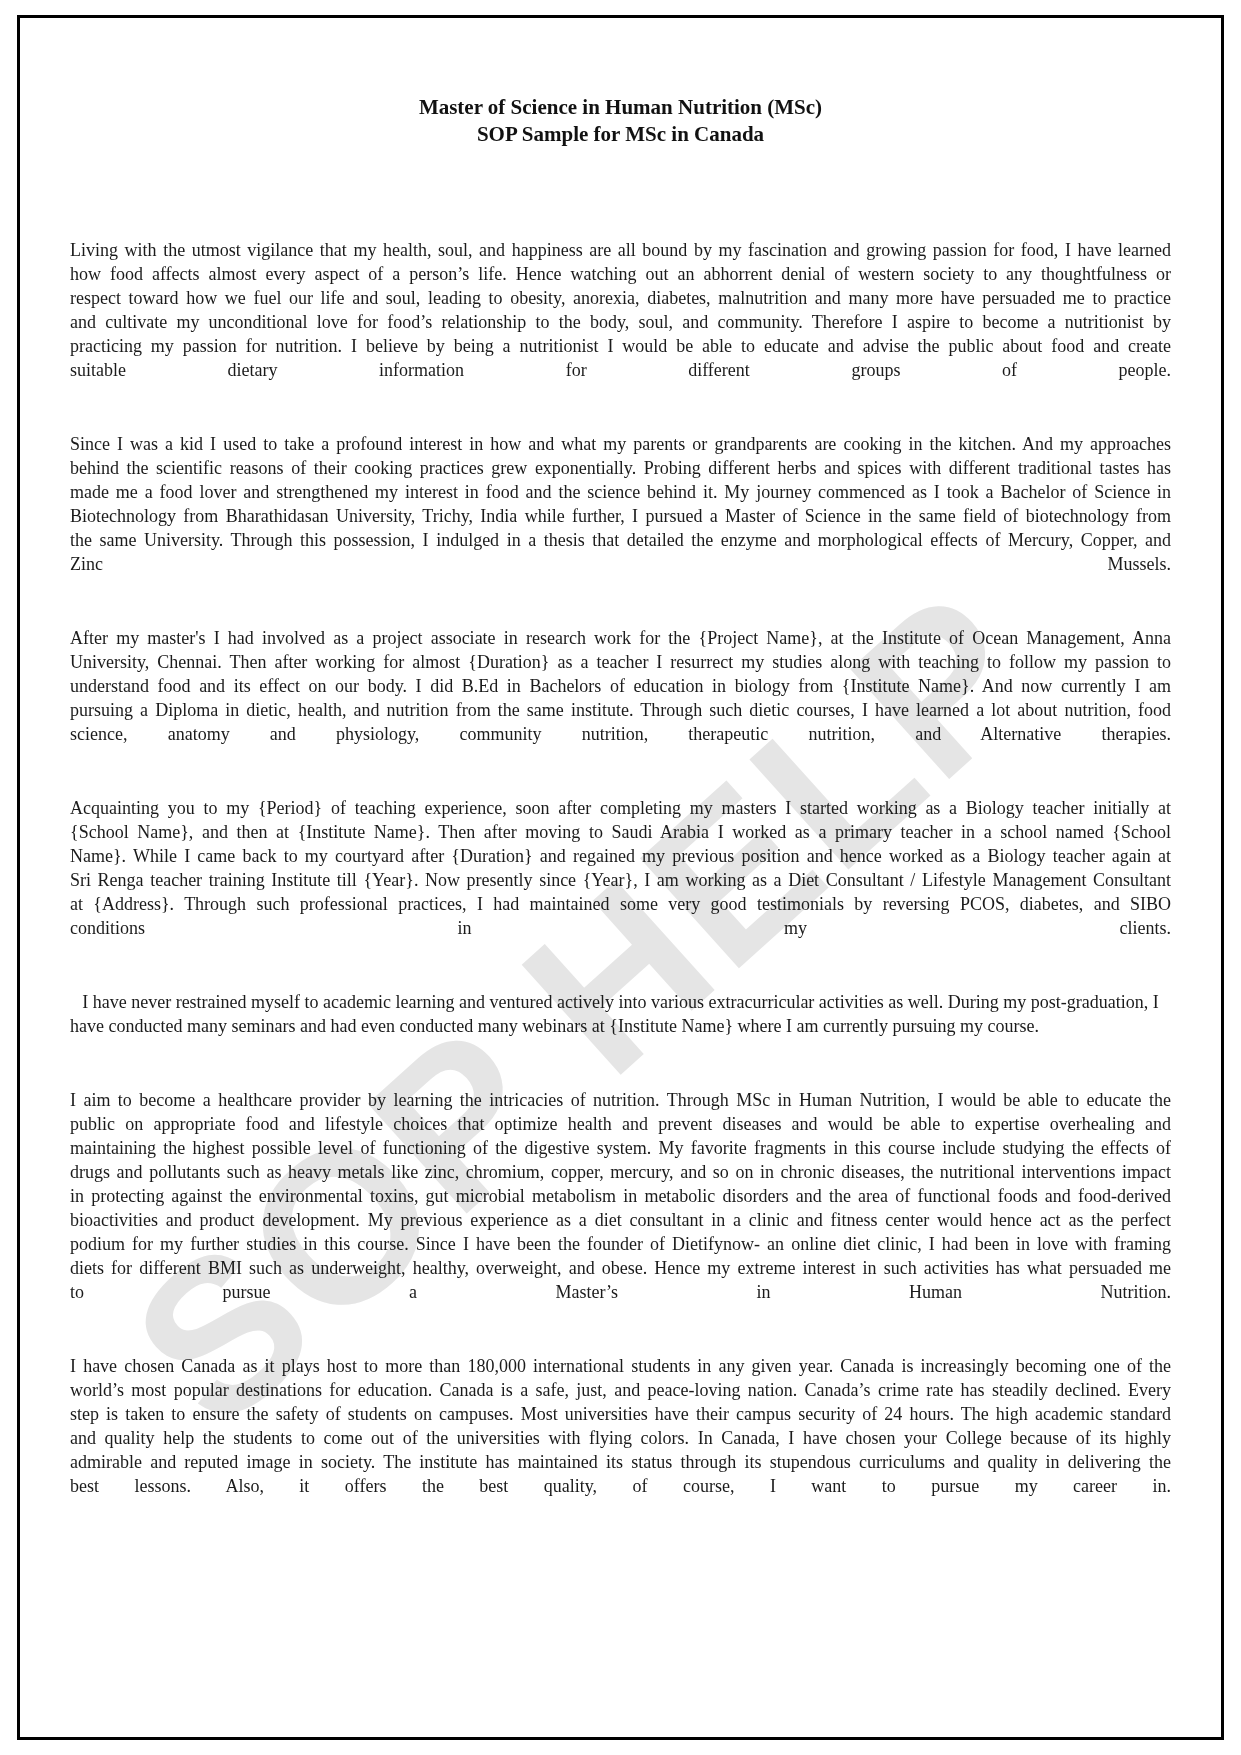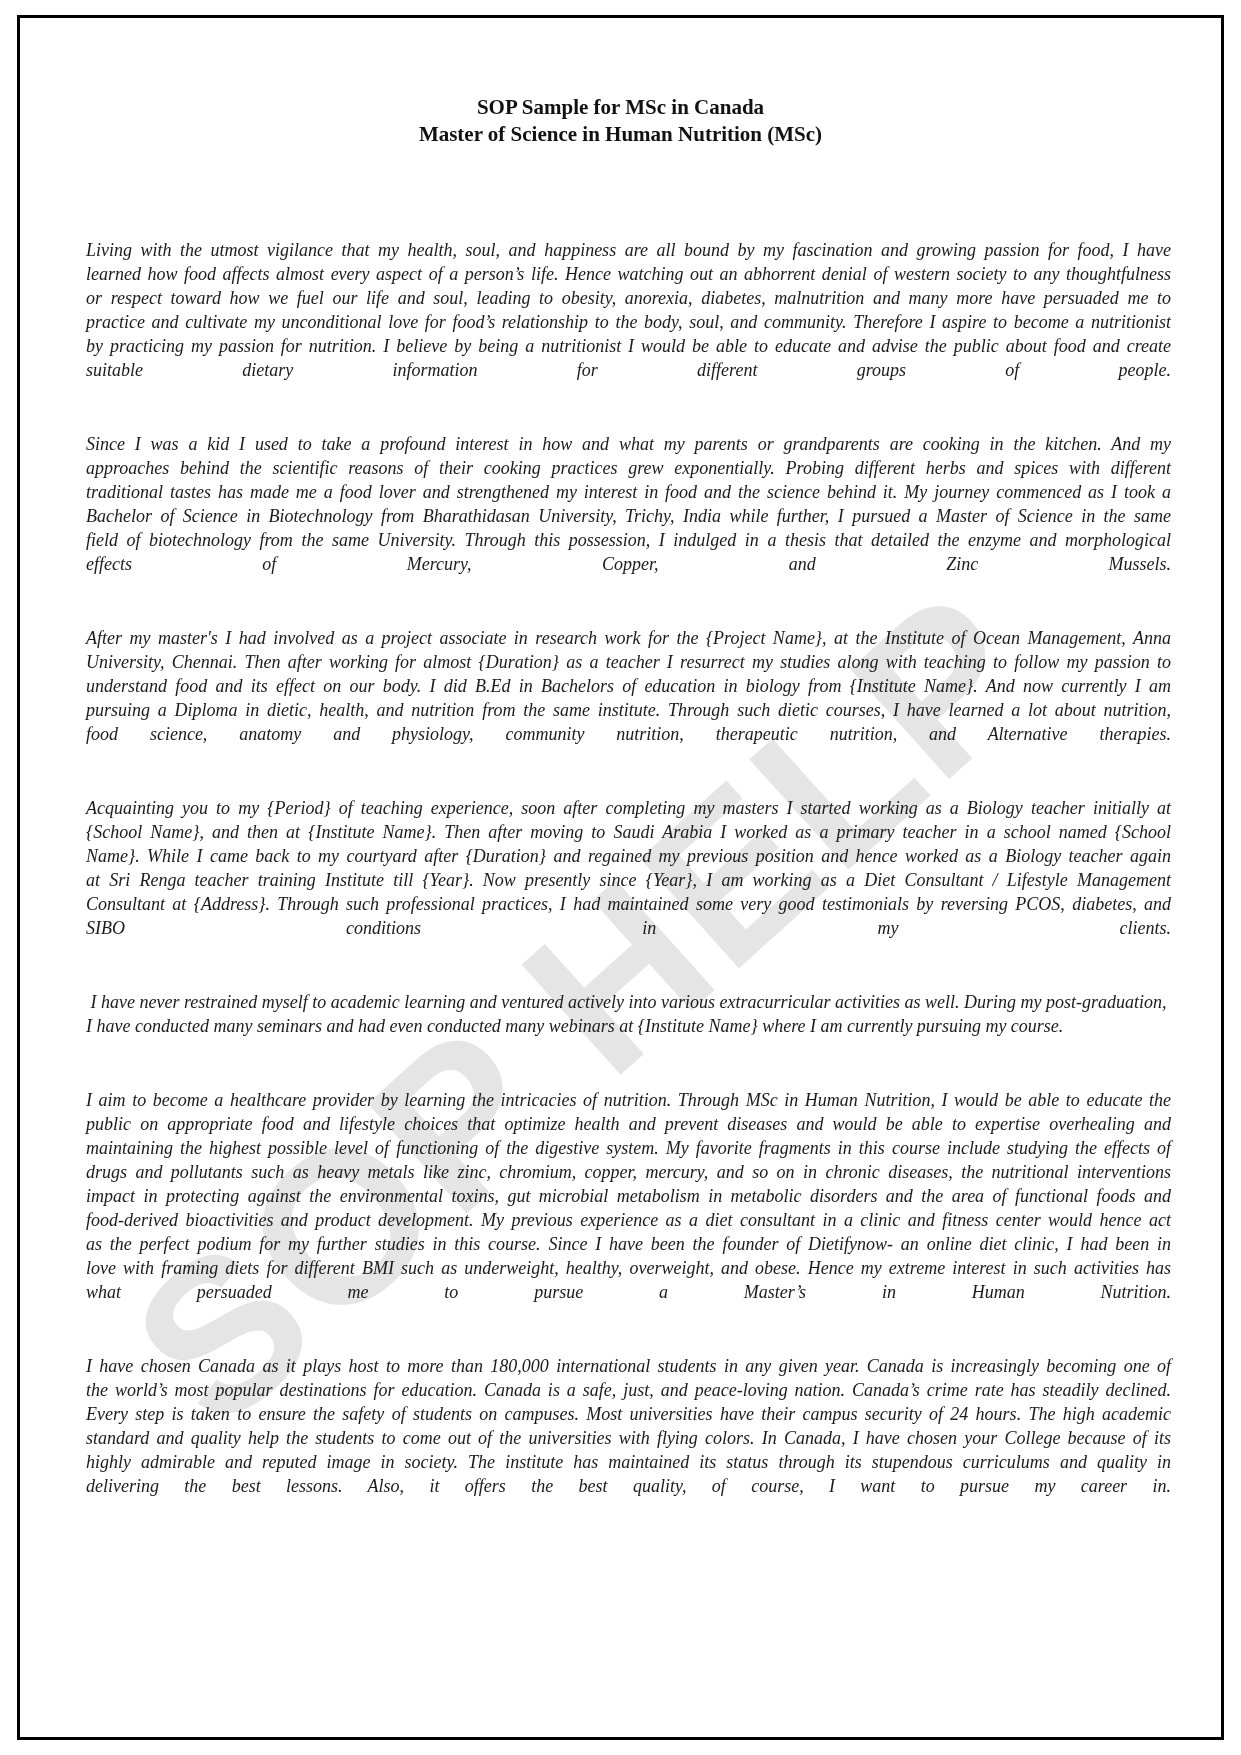--- a/index.html
+++ b/index.html
@@ -48,46 +48,45 @@
     line-height: 27px;
     color: #111111;
   }
   .body-text {
     margin-top: 90px;
     font-size: 18px;
     line-height: 24px;
     color: #1b1b1b;
   }
   p.para {
-    margin: 0 0 50px 16px;
+    margin: 0 0 50px 0;
     text-align: justify;
     text-align-last: justify;
     word-spacing: 2px;
-    font-style: italic;
   }
   p.para.ragged {
     text-align: center;
     text-align-last: left;
     word-spacing: normal;
   }
   p.para:last-child { margin-bottom: 0; }
 </style>
 </head>
 <body>
 
 <div class="frame">
 
   <div class="watermark">SOP HELP</div>
 
   <div class="content">
 
 
     <div class="title-block">
+      <div>Master of Science in Human Nutrition (MSc)</div>
       <div>SOP Sample for MSc in Canada</div>
-      <div>Master of Science in Human Nutrition (MSc)</div>
     </div>
 
     <div class="body-text">
       <p class="para">Living with the utmost vigilance that my health, soul, and happiness are all bound by my fascination and growing passion for food, I have learned how food affects almost every aspect of a person’s life. Hence watching out an abhorrent denial of western society to any thoughtfulness or respect toward how we fuel our life and soul, leading to obesity, anorexia, diabetes, malnutrition and many more have persuaded me to practice and cultivate my unconditional love for food’s relationship to the body, soul, and community. Therefore I aspire to become a nutritionist by practicing my passion for nutrition. I believe by being a nutritionist I would be able to educate and advise the public about food and create suitable dietary information for different groups of people.</p>
       <p class="para">Since I was a kid I used to take a profound interest in how and what my parents or grandparents are cooking in the kitchen. And my approaches behind the scientific reasons of their cooking practices grew exponentially. Probing different herbs and spices with different traditional tastes has made me a food lover and strengthened my interest in food and the science behind it. My journey commenced as I took a Bachelor of Science in Biotechnology from Bharathidasan University, Trichy, India while further, I pursued a Master of Science in the same field of biotechnology from the same University. Through this possession, I indulged in a thesis that detailed the enzyme and morphological effects of Mercury, Copper, and Zinc Mussels.</p>
       <p class="para">After my master's I had involved as a project associate in research work for the {Project Name}, at the Institute of Ocean Management, Anna University, Chennai. Then after working for almost {Duration} as a teacher I resurrect my studies along with teaching to follow my passion to understand food and its effect on our body. I did B.Ed in Bachelors of education in biology from {Institute Name}. And now currently I am pursuing a Diploma in dietic, health, and nutrition from the same institute. Through such dietic courses, I have learned a lot about nutrition, food science, anatomy and physiology, community nutrition, therapeutic nutrition, and Alternative therapies.</p>
       <p class="para">Acquainting you to my {Period} of teaching experience, soon after completing my masters I started working as a Biology teacher initially at {School Name}, and then at {Institute Name}. Then after moving to Saudi Arabia I worked as a primary teacher in a school named {School Name}. While I came back to my courtyard after {Duration} and regained my previous position and hence worked as a Biology teacher again at Sri Renga teacher training Institute till {Year}. Now presently since {Year}, I am working as a Diet Consultant / Lifestyle Management Consultant at {Address}. Through such professional practices, I had maintained some very good testimonials by reversing PCOS, diabetes, and SIBO conditions in my clients.</p>
       <p class="para ragged">I have never restrained myself to academic learning and ventured actively into various extracurricular activities as well. During my post-graduation, I have conducted many seminars and had even conducted many webinars at {Institute Name} where I am currently pursuing my course.</p>
       <p class="para">I aim to become a healthcare provider by learning the intricacies of nutrition. Through MSc in Human Nutrition, I would be able to educate the public on appropriate food and lifestyle choices that optimize health and prevent diseases and would be able to expertise overhealing and maintaining the highest possible level of functioning of the digestive system. My favorite fragments in this course include studying the effects of drugs and pollutants such as heavy metals like zinc, chromium, copper, mercury, and so on in chronic diseases, the nutritional interventions impact in protecting against the environmental toxins, gut microbial metabolism in metabolic disorders and the area of functional foods and food-derived bioactivities and product development. My previous experience as a diet consultant in a clinic and fitness center would hence act as the perfect podium for my further studies in this course. Since I have been the founder of Dietifynow- an online diet clinic, I had been in love with framing diets for different BMI such as underweight, healthy, overweight, and obese. Hence my extreme interest in such activities has what persuaded me to pursue a Master’s in Human Nutrition.</p>
       <p class="para">I have chosen Canada as it plays host to more than 180,000 international students in any given year. Canada is increasingly becoming one of the world’s most popular destinations for education. Canada is a safe, just, and peace-loving nation. Canada’s crime rate has steadily declined. Every step is taken to ensure the safety of students on campuses. Most universities have their campus security of 24 hours. The high academic standard and quality help the students to come out of the universities with flying colors. In Canada, I have chosen your College because of its highly admirable and reputed image in society. The institute has maintained its status through its stupendous curriculums and quality in delivering the best lessons. Also, it offers the best quality, of course, I want to pursue my career in.</p>

